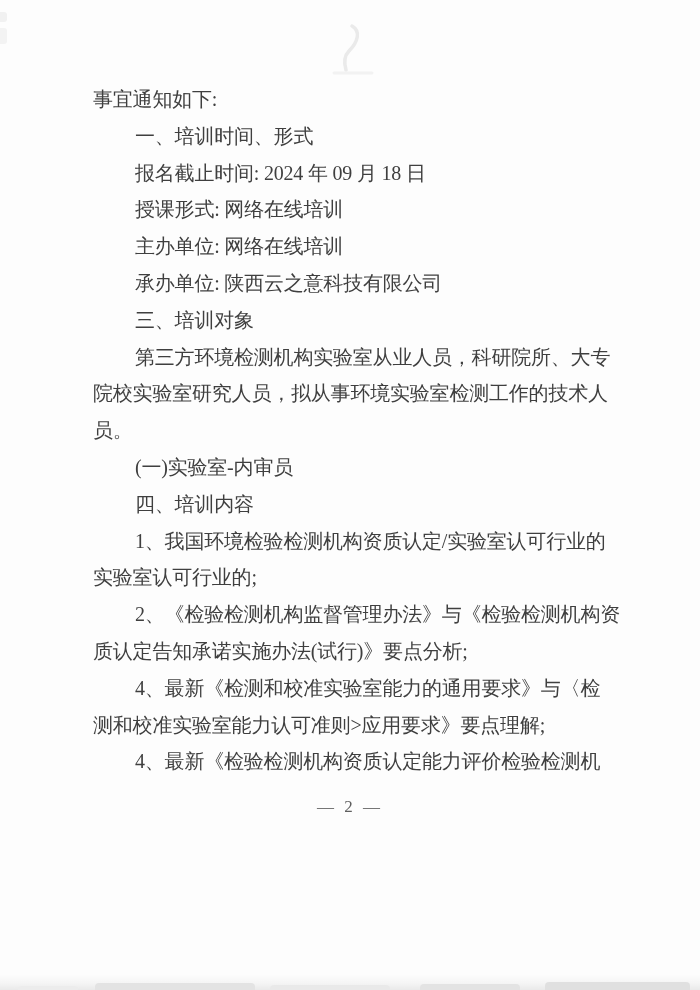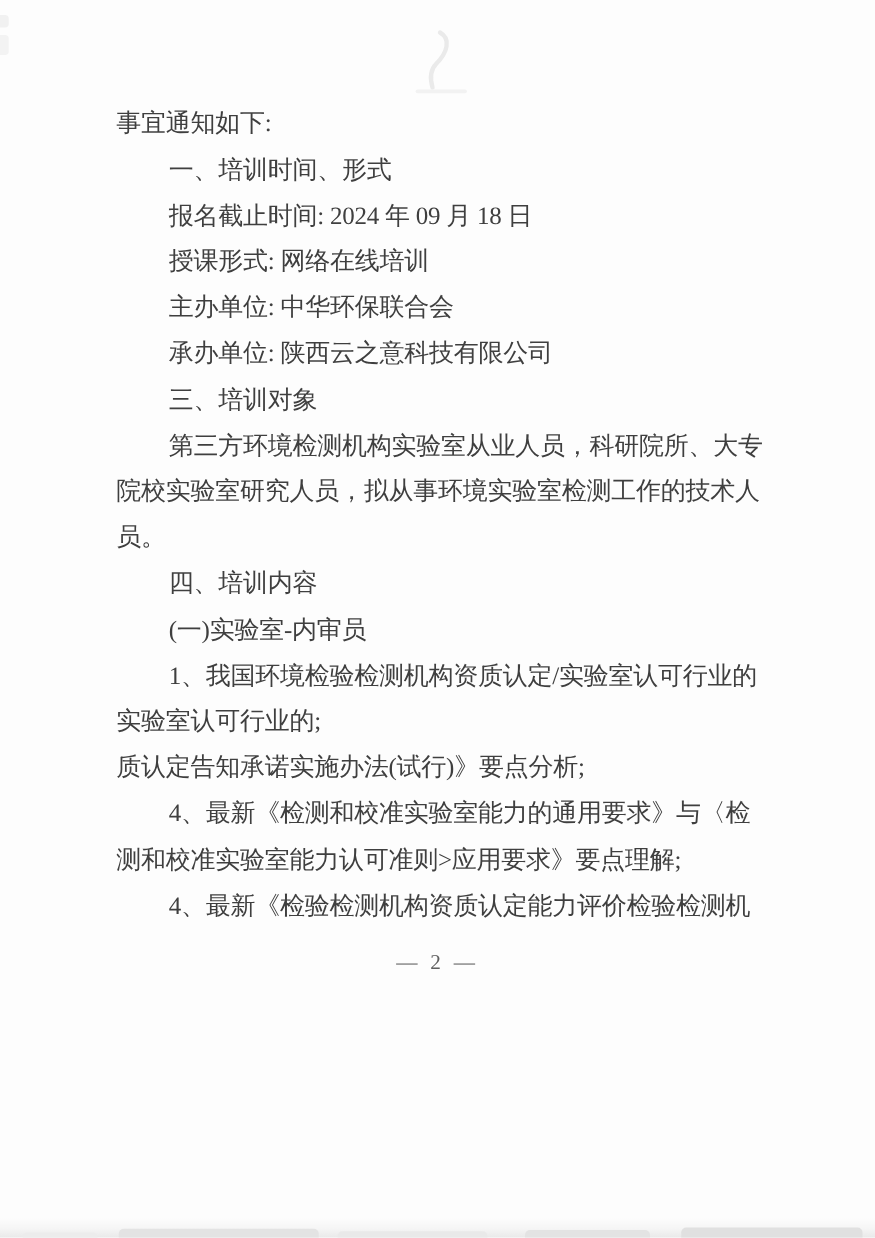--- a/index.html
+++ b/index.html
@@ -99,40 +99,41 @@
 
       <p class="doc-line" data-indent="1">一、培训时间、形式</p>
 
 
 
       <p class="doc-line" data-indent="1">报名截止时间: 2024 年 09 月 18 日</p>
 
       <p class="doc-line" data-indent="1">授课形式: 网络在线培训</p>
 
 
-      <p class="doc-line" data-indent="1">主办单位: 中华环保联合会</p>
+      <p class="doc-line" data-indent="1">主办单位: 网络在线培训</p>
 
       <p class="doc-line" data-indent="1">承办单位: 陕西云之意科技有限公司</p>
 
       <p class="doc-line" data-indent="1">三、培训对象</p>
 
       <p class="doc-line" data-indent="1">第三方环境检测机构实验室从业人员，科研院所、大专</p>
 
       <p class="doc-line" data-indent="0">院校实验室研究人员，拟从事环境实验室检测工作的技术人</p>
 
       <p class="doc-line" data-indent="0">员。</p>
 
+      <p class="doc-line" data-indent="1">(一)实验室-内审员</p>
+
       <p class="doc-line" data-indent="1">四、培训内容</p>
-
-      <p class="doc-line" data-indent="1">(一)实验室-内审员</p>
 
       <p class="doc-line" data-indent="1">1、我国环境检验检测机构资质认定/实验室认可行业的</p>
 
       <p class="doc-line" data-indent="0">实验室认可行业的;</p>
 
+      <p class="doc-line" data-indent="1">2、《检验检测机构监督管理办法》与《检验检测机构资</p>
 
       <p class="doc-line" data-indent="0">质认定告知承诺实施办法(试行)》要点分析;</p>
 
       <p class="doc-line" data-indent="1">4、最新《检测和校准实验室能力的通用要求》与〈检</p>
 
       <p class="doc-line" data-indent="0">测和校准实验室能力认可准则&gt;应用要求》要点理解;</p>
 
       <p class="doc-line" data-indent="1">4、最新《检验检测机构资质认定能力评价检验检测机</p>
     </div>
 

